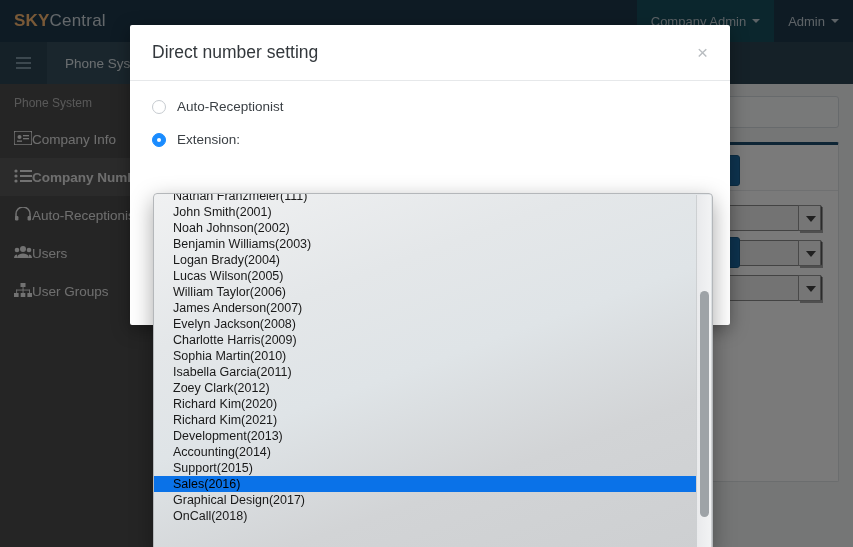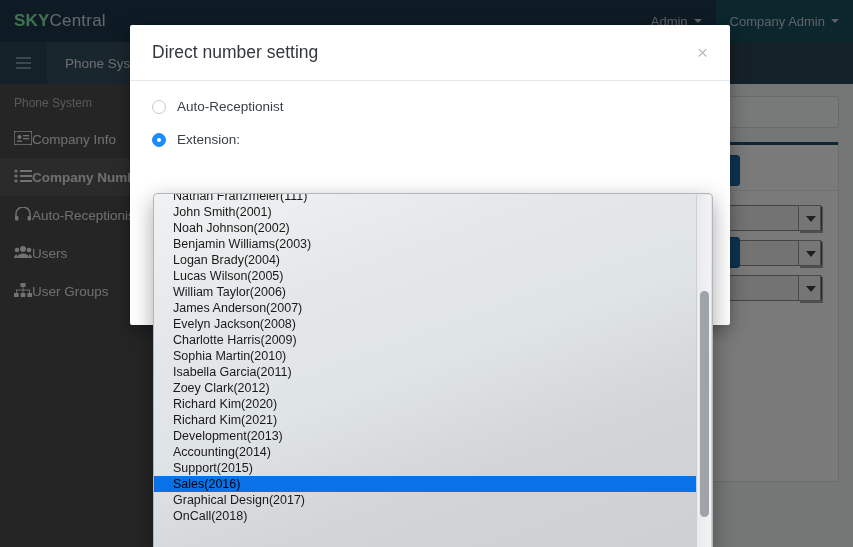--- a/index.html
+++ b/index.html
@@ -25,21 +25,21 @@
     position: absolute; top: 0; left: 0; right: 0; height: 42px;
     background: #1f3a4d;
     display: flex; align-items: center;
   }
   .brand {
     padding-left: 14px;
     font-size: 17px;
     color: #cfd8de;
     letter-spacing: .2px;
   }
-  .brand b { color: #86efac; font-weight: bold; }
+  .brand b { color: #fdba74; font-weight: bold; }
   .topnav-right {
     margin-left: auto; display: flex; height: 100%;
   }
   .topnav-item {
     display: flex; align-items: center;
     padding: 0 14px;
     font-size: 13px;
     color: #c2ced6;
     white-space: nowrap;
   }
@@ -252,26 +252,26 @@
 
 <div id="app">
 
   <div id="bg">
 
     <div class="topbar">
       <div class="brand">
         <b>SKY</b><span>Central</span>
       </div>
       <div class="topnav-right">
+        <div class="topnav-item active">
+          <span>Company Admin</span>
+          <i class="caret"></i>
+        </div>
         <div class="topnav-item">
           <span>Admin</span>
-          <i class="caret"></i>
-        </div>
-        <div class="topnav-item active">
-          <span>Company Admin</span>
           <i class="caret"></i>
         </div>
       </div>
     </div>
 
     <div class="subbar">
       <div class="hamburger">
           <span></span>
         </div>
       <div class="subbar-title">Phone System</div>

